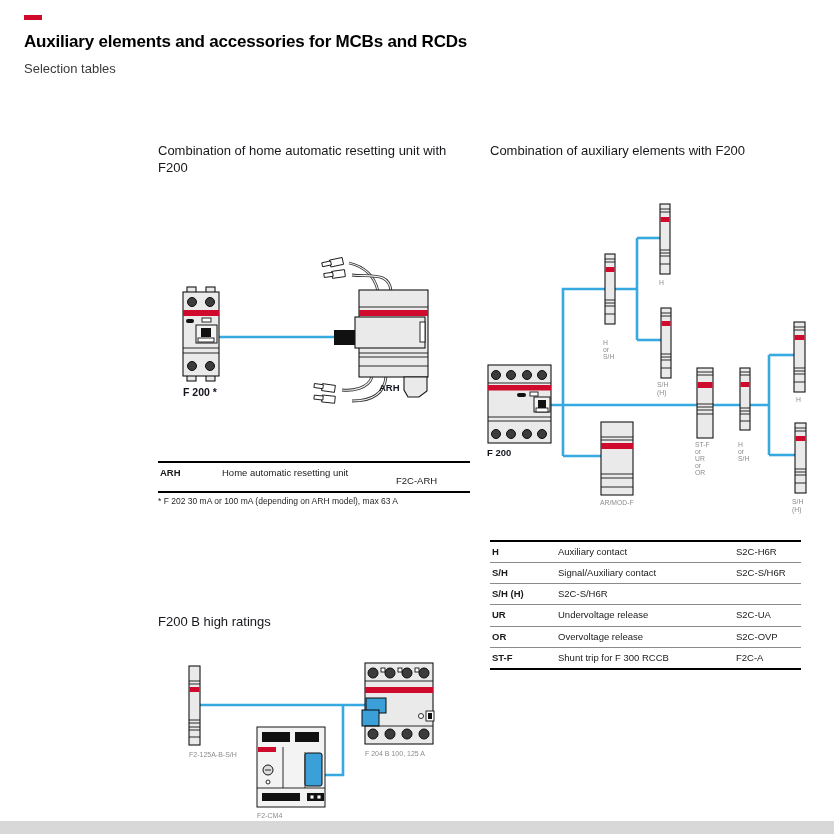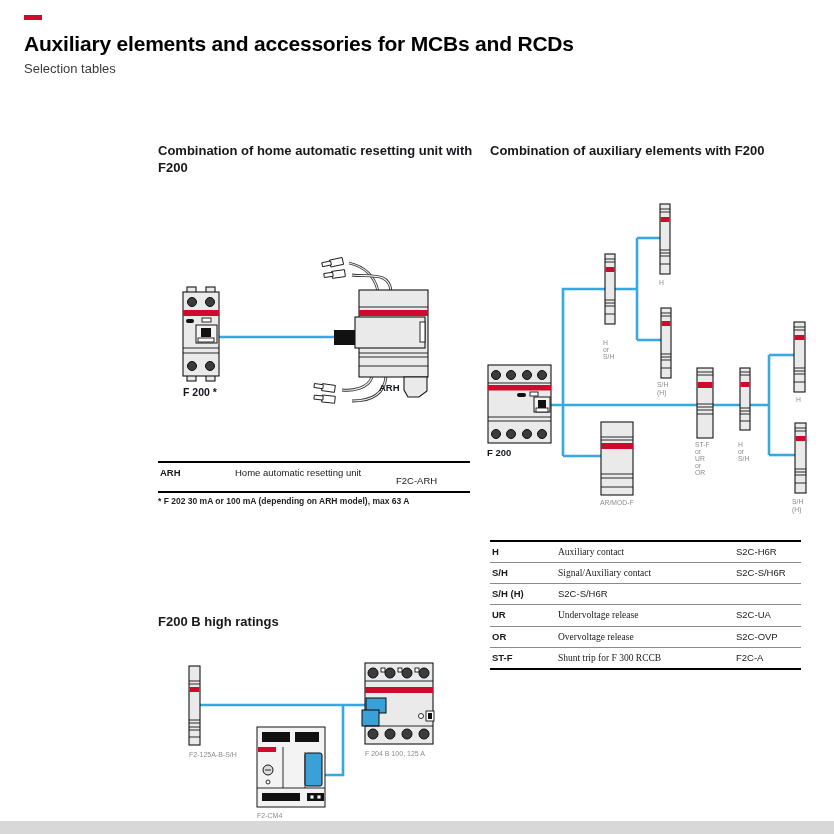--- a/index.html
+++ b/index.html
@@ -4,24 +4,24 @@
 <style>
   * { margin:0; padding:0; box-sizing:border-box; }
   html,body { background:#ffffff; }
   body {
     width:834px; height:834px; position:relative; overflow:hidden;
     font-family:"Liberation Sans", sans-serif; color:#1a1a1a;
   }
   .abs { position:absolute; }
 
   .top-dash { left:24px; top:15px; width:18px; height:4.5px; background:#cf0a2c; }
-  .page-title { left:24px; top:32px; font-size:21px; font-weight:bold; color:#000; letter-spacing:-0.2px; }
+  .page-title { left:24px; top:32px; font-size:17px; font-weight:bold; color:#000; letter-spacing:-0.2px; }
   .page-subtitle { left:24px; top:61px; font-size:13px; font-weight:normal; color:#3a3a3a; }
 
-  .sec-heading { font-size:13px; font-weight:bold; color:#17171c; line-height:1.3; }
+  .sec-heading { font-size:13px; font-weight:normal; color:#17171c; line-height:1.3; }
   .h-arh { left:158px; top:143px; width:320px; }
   .h-aux { left:490px; top:143px; width:340px; }
   .h-b   { left:158px; top:614px; width:320px; }
 
   svg { position:absolute; overflow:visible; }
 
   .blue  { stroke:#36a9e1; stroke-width:2.6; fill:none; }
   .dev   { fill:#eaeaea; stroke:#141414; stroke-width:1.1; }
   .dev2  { fill:#f3f3f3; stroke:#141414; stroke-width:1; }
   .red   { fill:#cf0a2c; stroke:none; }
@@ -40,27 +40,27 @@
   .lblG  { font-size:7px; fill:#8c8c8c; }
   .lblG6 { font-size:6.8px; fill:#8c8c8c; }
 
   .tbl { position:absolute; border-top:2.5px solid #000; border-bottom:2.5px solid #000; font-size:9.5px; color:#1a1a1a; }
   .tbl-left  { left:158px; top:461px; width:312px; }
   .tbl-right { left:490px; top:540px; width:311px; }
   .trow { display:flex; padding:4px 2px 4px; line-height:1.28; }
   .tbl-right .trow + .trow { border-top:1px solid #8a8a8a; }
   .tc.code { font-weight:bold; }
   .tbl-left  .code { width:62px; }
-  .tbl-left  .desc { flex:1;margin-left:13px; }
+  .tbl-left  .desc { flex:1; }
   .tbl-left  .ord  { width:72px;margin-top:8px; }
   .tbl-right .code { width:66px; }
-  .tbl-right .desc { width:178px; padding-right:0;font-family:Liberation Serif, serif; }
+  .tbl-right .desc { width:178px; padding-right:0; }
   .tbl-right .ord  { flex:1; }
 
-  .footnote { left:158px; top:496px; font-size:8.5px; color:#1f1f1f;font-weight:bold; }
+  .footnote { left:158px; top:496px; font-size:8.5px; color:#1f1f1f; }
   .bottom-bar { left:0; top:821px; width:834px; height:13px; background:#d8d8d8; }
 </style>
 </head>
 <body>
 
 <div class="abs top-dash"></div>
 <div class="abs page-title">Auxiliary elements and accessories for MCBs and RCDs</div>
 <div class="abs page-subtitle">Selection tables</div>
 
 <div class="abs sec-heading h-arh">Combination of home automatic resetting unit with F200</div>

